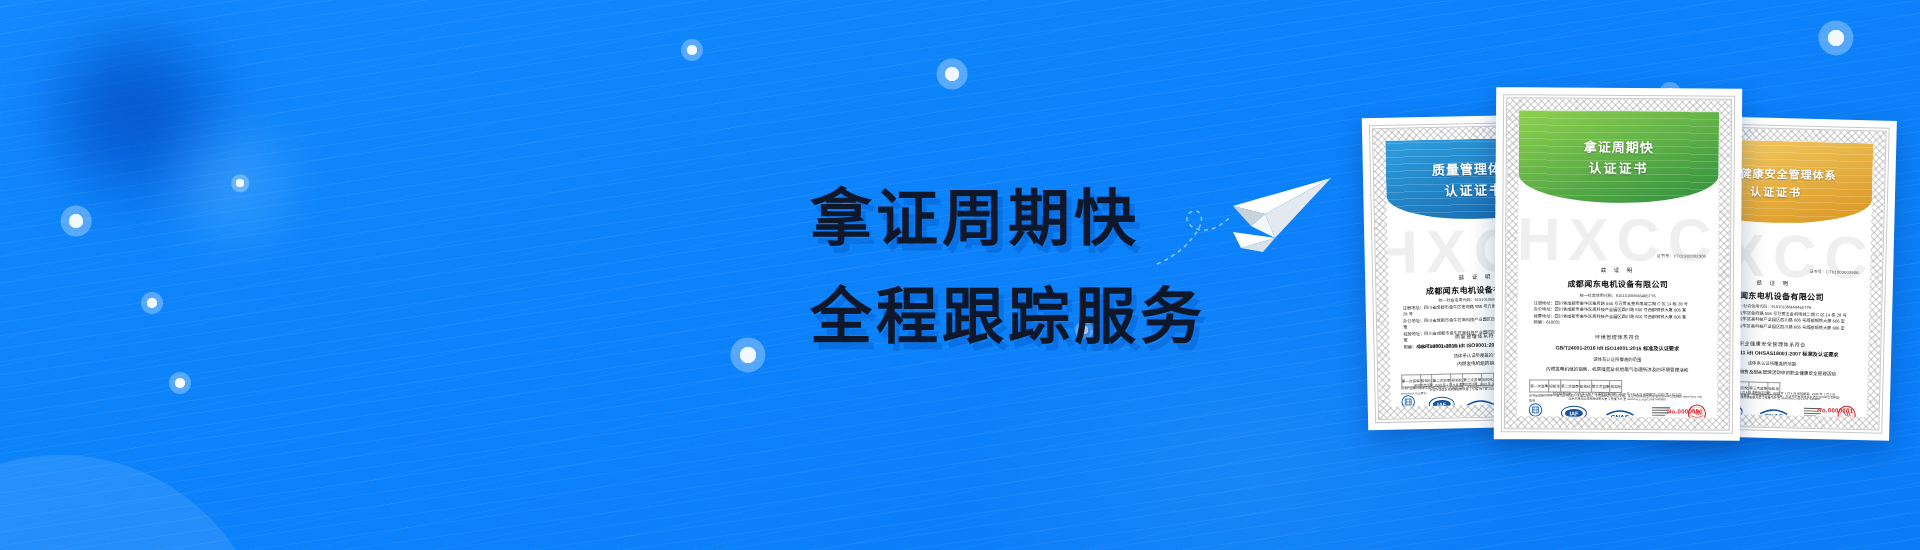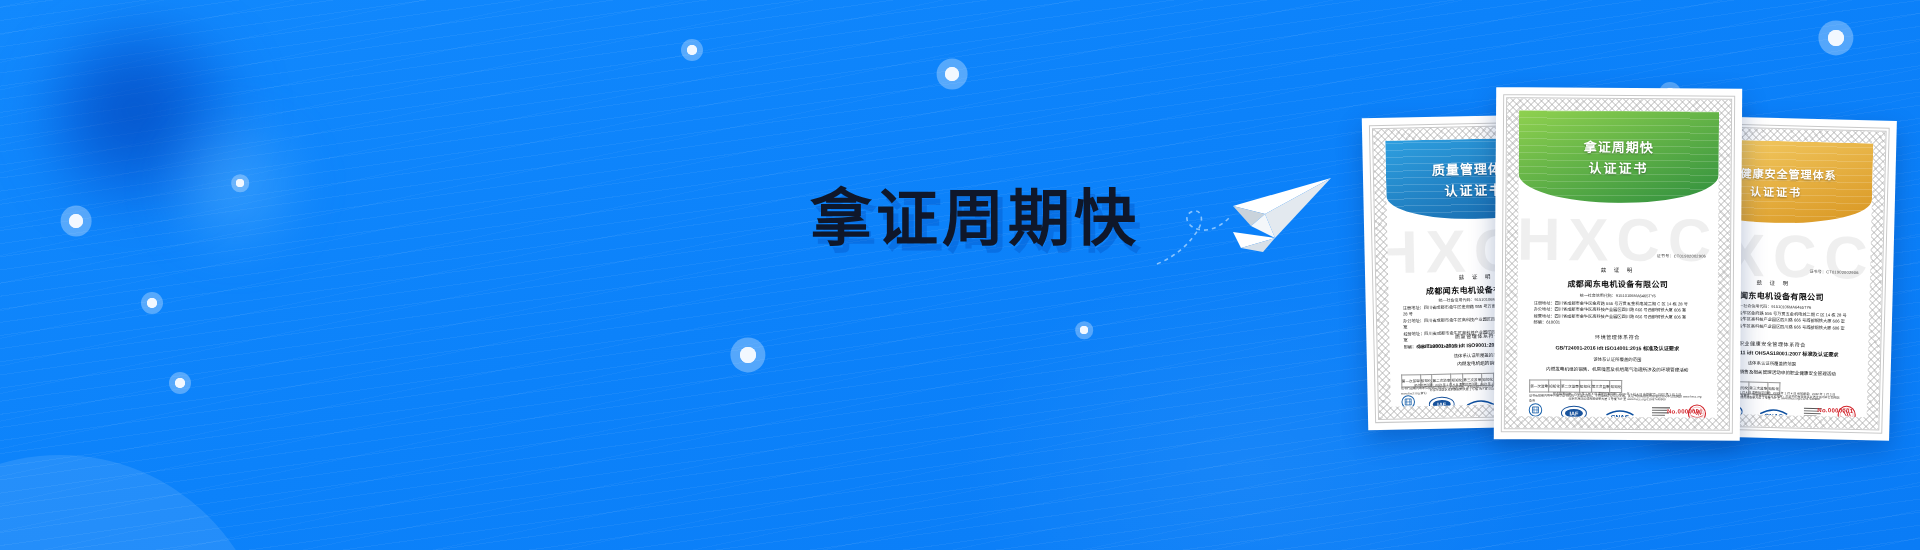--- a/index.html
+++ b/index.html
@@ -179,20 +179,21 @@
       <span class="dot" style="left: 1080px; top: 326px; width: 8px; height: 8px;">
         <i></i>
       </span>
       <span class="dot" style="left: 175px; top: 378px; width: 10px; height: 10px;">
         <i></i>
       </span>
     </div>
 
   <div class="headline">
     <span class="ln">拿证周期快</span>
+    <span class="ln">全程跟踪服务</span>
   </div>
 
   <div class="plane-wrap">
     <svg width="180" height="110" viewBox="0 0 180 110" xmlns="http://www.w3.org/2000/svg">
       <path d="M2 104 C 22 96, 36 82, 44 68 C 50 56, 44 48, 36 52 C 28 56, 32 68, 46 70 C 56 71, 66 66, 74 58" fill="none" stroke="#9fd0ff" stroke-width="1.6" stroke-dasharray="4 4" opacity=".85"></path>
       <path d="M78 46 L176 18 L110 54 Z" fill="#ffffff"></path>
       <path d="M110 54 L176 18 L120 78 Z" fill="#e3e9ef"></path>
       <path d="M78 46 L110 54 L96 66 Z" fill="#c9d3dc"></path>
       <path d="M96 66 L110 54 L120 78 Z" fill="#f4f7fa"></path>
       <path d="M78 72 L120 78 L86 88 Z" fill="#ffffff"></path>

